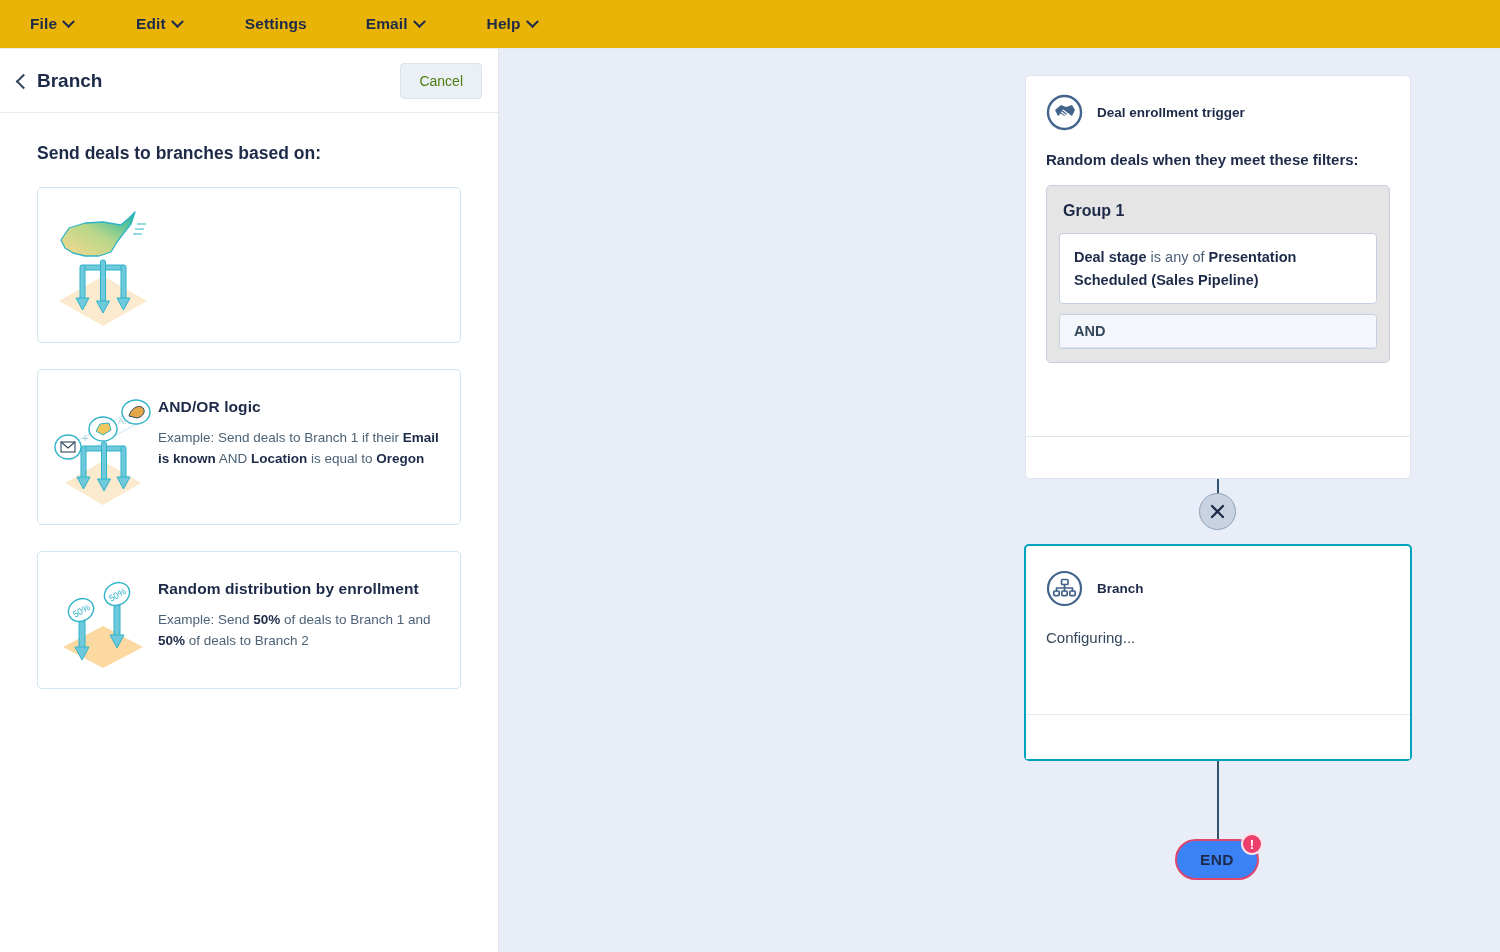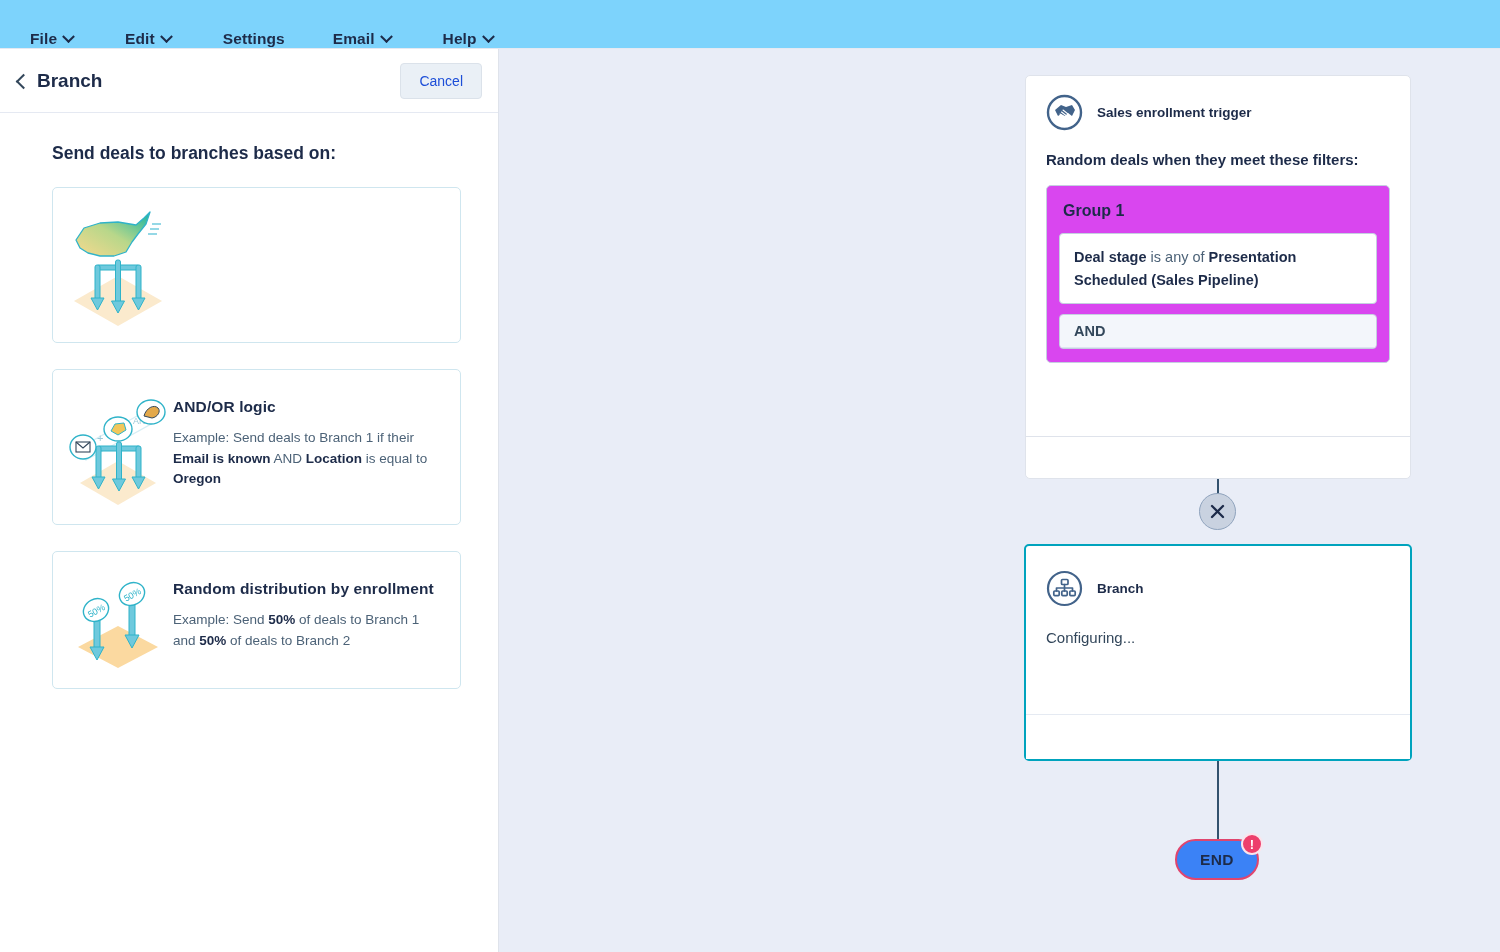--- a/index.html
+++ b/index.html
@@ -8,25 +8,26 @@
     font-family: "Liberation Sans", sans-serif;
     background: #ffffff;
     overflow: hidden;
   }
   .app { position: relative; width: 1500px; height: 952px; }
 
   
   .menubar {
     position: absolute; top: 0; left: 0;
     width: 1500px; height: 49px;
-    background: #7dd3fc;
+    background: #eab308;
     border-bottom: 1px solid #e5e9f2;
-    display: flex; align-items: flex-end;
+    display: flex; align-items: center;
     padding-left: 30px;
     z-index: 6;
+    gap: 11px;
   }
   .menu-item {
     display: flex; align-items: center; gap: 7px;
     font-size: 15.5px; font-weight: 700; color: #1d2b49;
     margin-right: 52px; cursor: pointer;
     letter-spacing: .1px;
   }
   .menu-item:nth-child(3) { margin-right: 48px; }
   .chev {
     width: 9px; height: 9px;
@@ -58,28 +59,28 @@
     width: 9px; height: 9px;
     border-left: 2px solid #33475b;
     border-bottom: 2px solid #33475b;
     transform: rotate(45deg);
   }
   .panel-title { font-size: 19px; font-weight: 700; color: #1d2b49; }
   .cancel-btn {
     margin-left: auto;
     padding: 9px 18px;
     font-size: 14px; font-weight: 500;
-    color: #1d4ed8;
+    color: #4d7c0f;
     background: #eaf0f6;
     border: 1px solid #dbe2ea;
     border-radius: 4px;
     cursor: pointer;
     font-family: "Liberation Sans", sans-serif;
   }
-  .panel-body { padding: 30px 37px 0 52px; }
+  .panel-body { padding: 30px 37px 0 37px; }
   .panel-heading {
     font-size: 17.5px; font-weight: 700; color: #1d2b49;
     margin-bottom: 23px;
   }
 
   
   .opt-card {
     display: flex; align-items: flex-start;
     border: 1px solid #cfe6ef;
     border-radius: 5px;
@@ -116,21 +117,21 @@
   .trig-head { display: flex; align-items: center; gap: 14px; padding: 18px 20px 0 20px; }
   .trig-title { font-size: 13.5px; font-weight: 700; color: #1d2b49; }
   .trig-sub {
     font-size: 15px; font-weight: 700; color: #1d2b49;
     padding: 20px 20px 0 20px;
   }
   .group-box {
     margin: 17px 20px 0 20px;
     border: 1px solid #c5cfe0;
     border-radius: 5px;
-    background: #d946ef;
+    background: #e5e5e5;
     padding: 13px 12px 13px 12px;
   }
   .group-title { font-size: 16px; font-weight: 700; color: #1d2b49; margin: 3px 0 13px 4px; }
   .filter-box {
     background: #ffffff;
     border: 1px solid #c5cfe0;
     border-radius: 4px;
     padding: 12px 14px;
     font-size: 14.5px; line-height: 1.56; color: #4c6277;
   }
@@ -348,21 +349,21 @@
           <svg class="circ-icon" width="37" height="37" viewBox="0 0 37 37">
             <circle cx="18.5" cy="18.5" r="16.5" fill="#ffffff" stroke="#42638a" stroke-width="2.4"></circle>
             <path d="M9,16 L15,11 L20,13 L26,11 L29,16 L26,22 L22,19 L19,22 L15,20 L12,22 Z" fill="#42638a"></path>
             <g stroke="#ffffff" stroke-width="1.1" stroke-linecap="round">
               <line x1="17" y1="16" x2="22" y2="20"></line>
               <line x1="15.5" y1="18" x2="20" y2="21.5"></line>
               <line x1="14" y1="20" x2="18" y2="23"></line>
             </g>
           </svg>
         </span>
-        <span class="trig-title">Sales enrollment trigger</span>
+        <span class="trig-title">Deal enrollment trigger</span>
       </div>
 
       <div class="trig-sub">Random deals when they meet these filters:</div>
 
       <div class="group-box">
         <div class="group-title">Group 1</div>
 
         <div class="filter-box">
           <b>Deal stage</b><span> is any of </span><b>Presentation Scheduled (Sales Pipeline)</b>
         </div>

